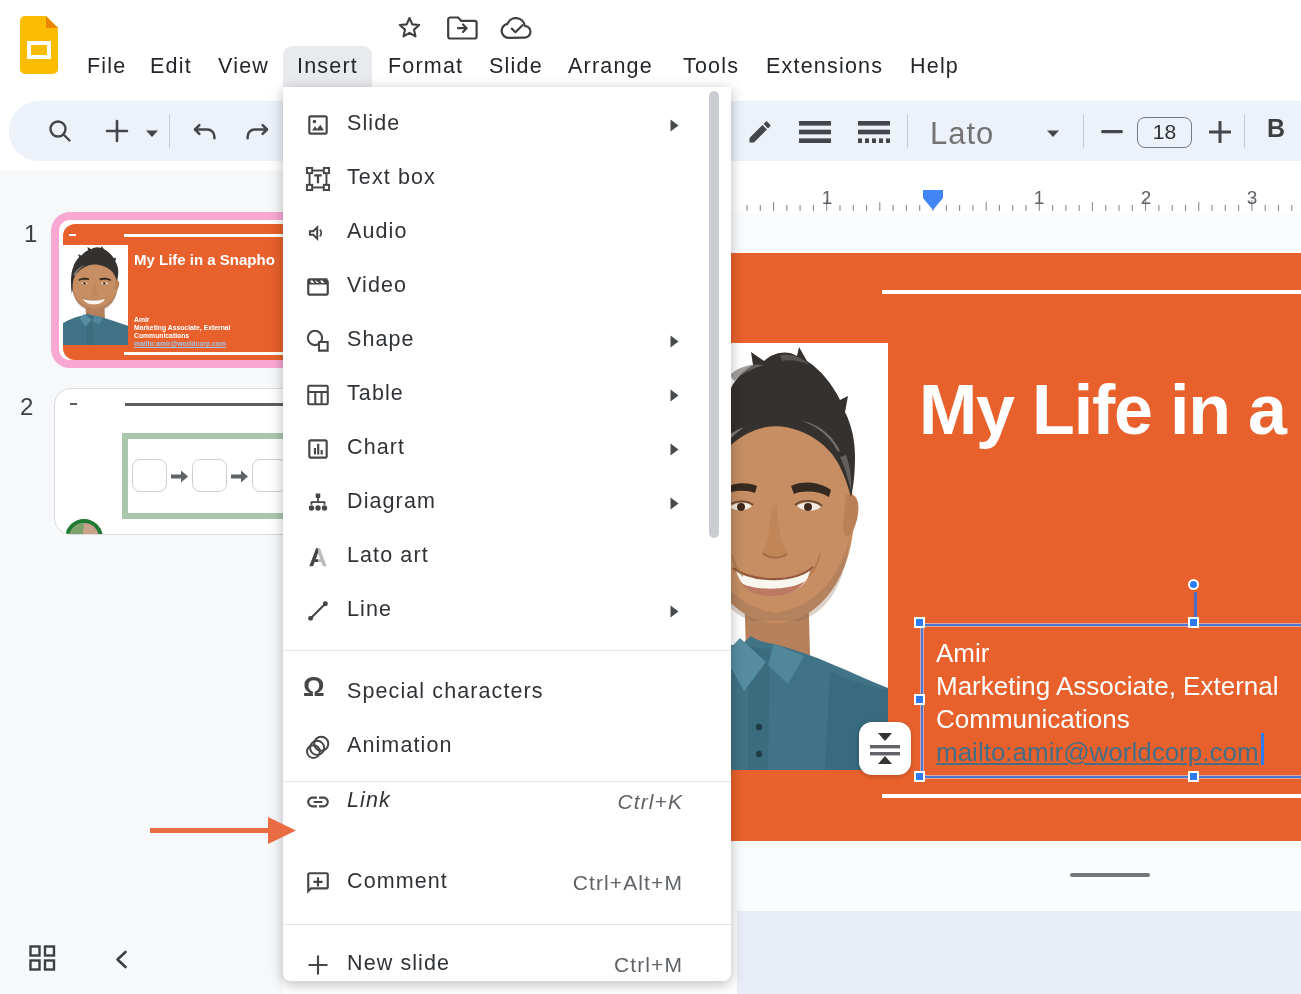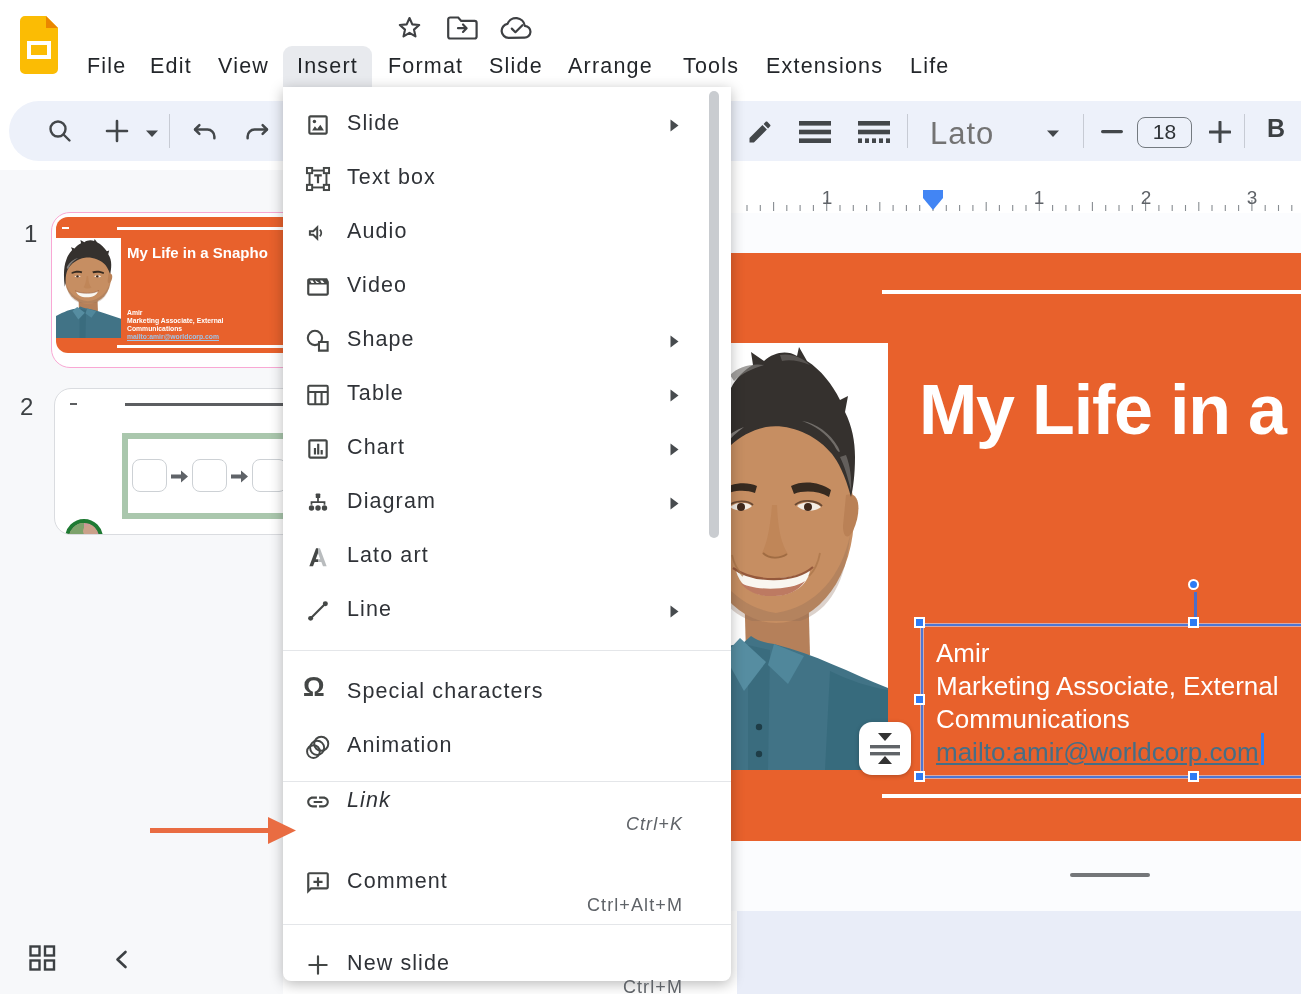--- a/index.html
+++ b/index.html
@@ -10,21 +10,21 @@
   svg { display:block; }
 </style>
 </head>
 <body>
 <div id="stage">
 
   <div class="abs" id="filmstrip-bg" style="left:0; top:170px; width:283px; height:824px; background:#f7f8fa;"></div>
   <div class="abs" style="left:24px; top:220px; font-size:24px; color:#3c4043;">1</div>
   <div class="abs" style="left:20px; top:393px; font-size:24px; color:#3c4043;">2</div>
 
-  <div class="abs" style="left:51px; top:212px; width:342px; height:156px; border:1px solid #f9a8d4; border-radius:19px; background:#fff;">
+  <div class="abs" style="left:51px; top:212px; width:342px; height:156px; border:8px solid #f9a8d4; border-radius:19px; background:#fff;">
     <div class="abs" style="left:4px; top:4px; width:322px; height:136px; background:#e8612c; border-radius:12px; overflow:hidden;">
       <div class="abs" style="left:6px; top:10px; width:7px; height:2px; background:#fff;"></div>
       <div class="abs" style="left:61px; top:10px; width:260px; height:2.5px; background:#fff;"></div>
       <div class="abs" style="left:61px; top:128px; width:260px; height:2.5px; background:#fff;"></div>
       <div class="abs" id="photo-thumb" style="left:-1px; top:21px; width:66px; height:100px; overflow:hidden; background:#fff;">
         <svg width="66" height="100" viewBox="25 0 223 427" preserveAspectRatio="none">
           <rect x="25" width="223" height="427" fill="#ffffff"></rect>
           <path d="M104 238 L106 312 L170 312 L168 238 Z" fill="#b5805a"></path>
           <path d="M104 248 C120 272 150 272 168 250 L168 238 L104 238 Z" fill="#9f6f49"></path>
           <path d="M25 335 C55 316 75 303 102 301 L111 293 C118 298 126 300 134 301 C175 311 210 330 248 345 L248 427 L25 427 Z" fill="#417386"></path>
@@ -321,30 +321,30 @@
     <div class="abs" id="menubar" style="top:54px; left:0; width:1301px; height:26px; font-size:21.5px; color:#23262a; letter-spacing:1.2px;">
       <span class="abs" style="left:87px;">File</span>
       <span class="abs" style="left:150px;">Edit</span>
       <span class="abs" style="left:218px;">View</span>
       <span class="abs" style="left:297px;">Insert</span>
       <span class="abs" style="left:388px;">Format</span>
       <span class="abs" style="left:489px;">Slide</span>
       <span class="abs" style="left:568px;">Arrange</span>
       <span class="abs" style="left:683px;">Tools</span>
       <span class="abs" style="left:766px;">Extensions</span>
-      <span class="abs" style="left:910px;">Life</span>
+      <span class="abs" style="left:910px;">Help</span>
     </div>
   </div>
 
   <div class="abs" id="menu" style="left:283px; top:87px; width:448px; height:894px; background:#fff; border-radius:0 0 8px 8px; box-shadow:0 3px 14px rgba(0,0,0,0.28);">
     <style>
       .mi { position:absolute; left:0; width:100%; height:54px; }
       .mi .ic { position:absolute; left:22px; top:14px; }
       .mi .lb { position:absolute; left:64px; top:13px; font-size:21.5px; color:#2f3237; letter-spacing:1.1px; white-space:nowrap; }
-      .mi .sc { position:absolute; right:48px; top:15px; font-size:18px; color:#5f6368; letter-spacing:1.1px;margin-top:24px; }
+      .mi .sc { position:absolute; right:48px; top:15px; font-size:21px; color:#5f6368; letter-spacing:1.1px; }
       .mi .ar { position:absolute; left:386px; top:20px; }
       .sep { position:absolute; left:0; width:100%; height:1px; background:#e4e6e9; }
     </style>
     <div class="mi" style="top:11px;">
       <svg class="ic" width="26" height="26" viewBox="0 0 24 24" fill="#444746">
           <path d="M19 3H5c-1.1 0-2 .9-2 2v14c0 1.1.9 2 2 2h14c1.1 0 2-.9 2-2V5c0-1.1-.9-2-2-2zm0 16H5V5h14v14zm-4.86-7.14-2.93 3.77-2.07-2.5L6.5 17h11l-3.36-5.14z"></path>
           <circle cx="8.7" cy="8.7" r="1.6"></circle>
         </svg>
       <span class="lb">Slide</span>
       <svg class="ar" width="11" height="15" viewBox="0 0 11 15">

